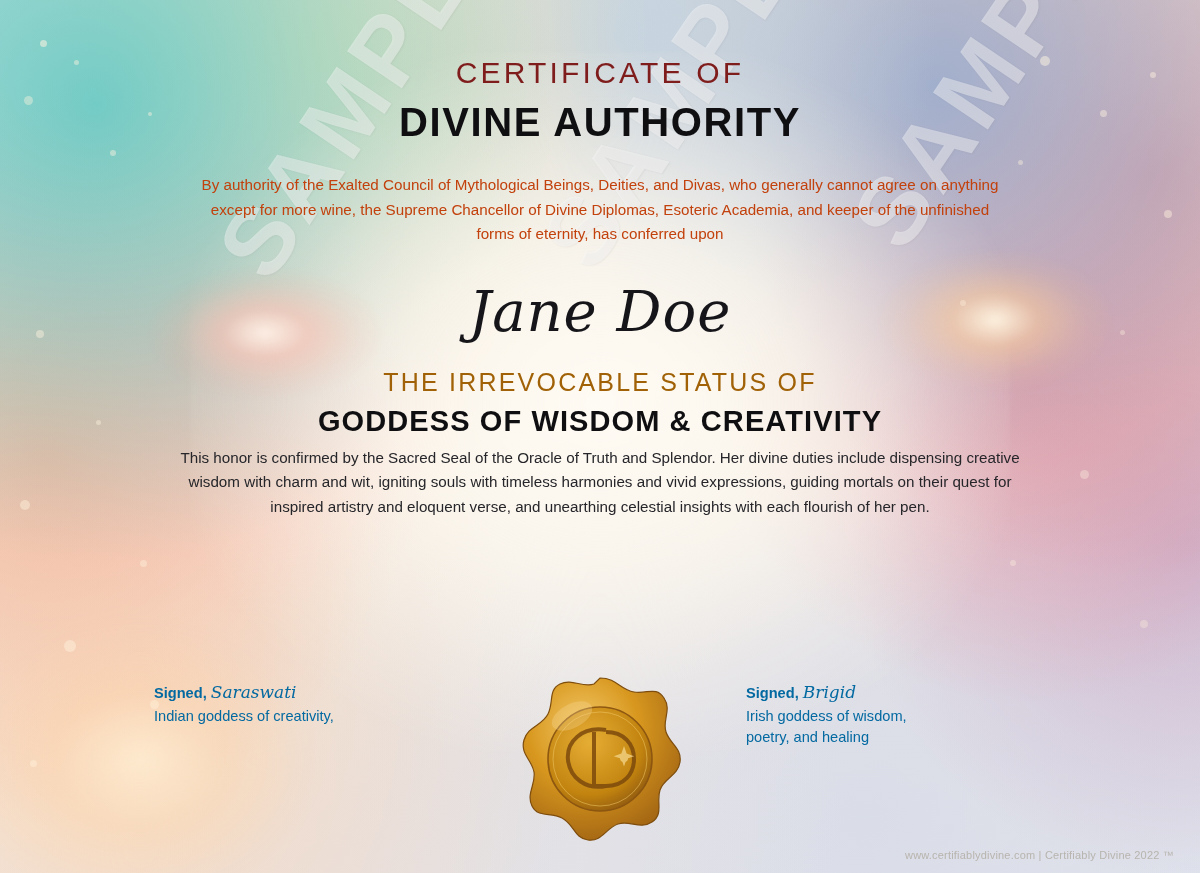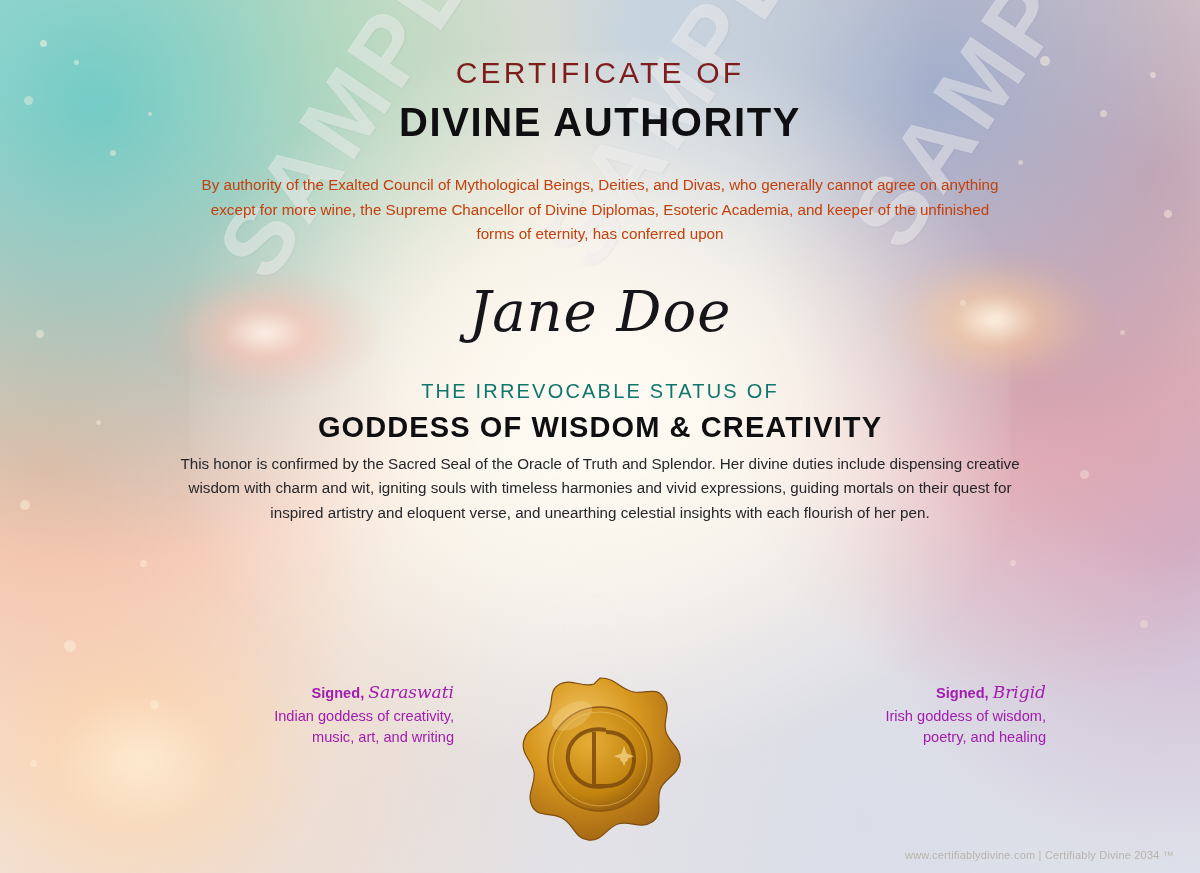--- a/index.html
+++ b/index.html
@@ -131,24 +131,24 @@
   .recipient {
     margin-top: 36px;
     font-family: "DejaVu Serif", "Liberation Serif", serif;
     font-style: italic;
     font-size: 56px;
     line-height: 1.05;
     color: #16161a;
     letter-spacing: 1px;
   }
   .status-kicker {
-    margin-top: 38px;
-    font-size: 20px;
+    margin-top: 26px;
+    font-size: 25px;
     letter-spacing: 2.2px;
-    color: #0f766e;
+    color: #a16207;
   }
   .status-title {
     margin-top: 8px;
     font-size: 29px;
     font-weight: 700;
     letter-spacing: 1.1px;
     color: #0f0f12;
   }
   .body-text {
     margin-top: 8px;
@@ -172,24 +172,24 @@
     left: 0;
     right: 0;
     top: 680px;
     display: flex;
     justify-content: center;
     align-items: flex-start;
     gap: 60px;
   }
   .sign-block {
     width: 300px;
-    text-align: right;
+    text-align: left;
     font-size: 14.6px;
     line-height: 1.5;
-    color: #a21caf;
+    color: #0369a1;
     font-weight: 700;
   }
   .sign-line-1 {
     font-weight: 700;
   }
   .sign-name {
     font-family: "DejaVu Serif", "Liberation Serif", serif;
     font-style: italic;
     font-weight: 400;
     font-size: 17px;
@@ -265,21 +265,20 @@
     <div class="body-text">This honor is confirmed by the Sacred Seal of the Oracle of Truth and Splendor. Her divine duties include dispensing creative wisdom with charm and wit, igniting souls with timeless harmonies and vivid expressions, guiding mortals on their quest for inspired artistry and eloquent verse, and unearthing celestial insights with each flourish of her pen.</div>
   </div>
 
   <div class="sign-row">
     <div class="sign-block">
       <div class="sign-line-1">
         <span>Signed,</span>
         <span class="sign-name">Saraswati</span>
       </div>
       <div class="sign-desc">Indian goddess of creativity,</div>
-      <div class="sign-desc">music, art, and writing</div>
     </div>
 
     <div style="width:172px"></div>
 
     <div class="sign-block">
       <div class="sign-line-1">
         <span>Signed,</span>
         <span class="sign-name">Brigid</span>
       </div>
       <div class="sign-desc">Irish goddess of wisdom,</div>
@@ -320,14 +319,14 @@
       </g>
       <g fill="#f5d68a" opacity="0.75">
         <circle cx="110" cy="86" r="4"></circle>
         <path d="M110 74 l2.6 7.6 7.6 2.6 -7.6 2.6 -2.6 7.6 -2.6 -7.6 -7.6 -2.6 7.6 -2.6 z"></path>
       </g>
 
       <ellipse cx="58" cy="44" rx="22" ry="12" fill="#f7dc9b" opacity="0.30" transform="rotate(-28 58 44)"></ellipse>
     </svg>
   </div>
 
-  <div class="footer">www.certifiablydivine.com | Certifiably Divine 2034 ™</div>
+  <div class="footer">www.certifiablydivine.com | Certifiably Divine 2022 ™</div>
 </div>
 
 </body></html>

